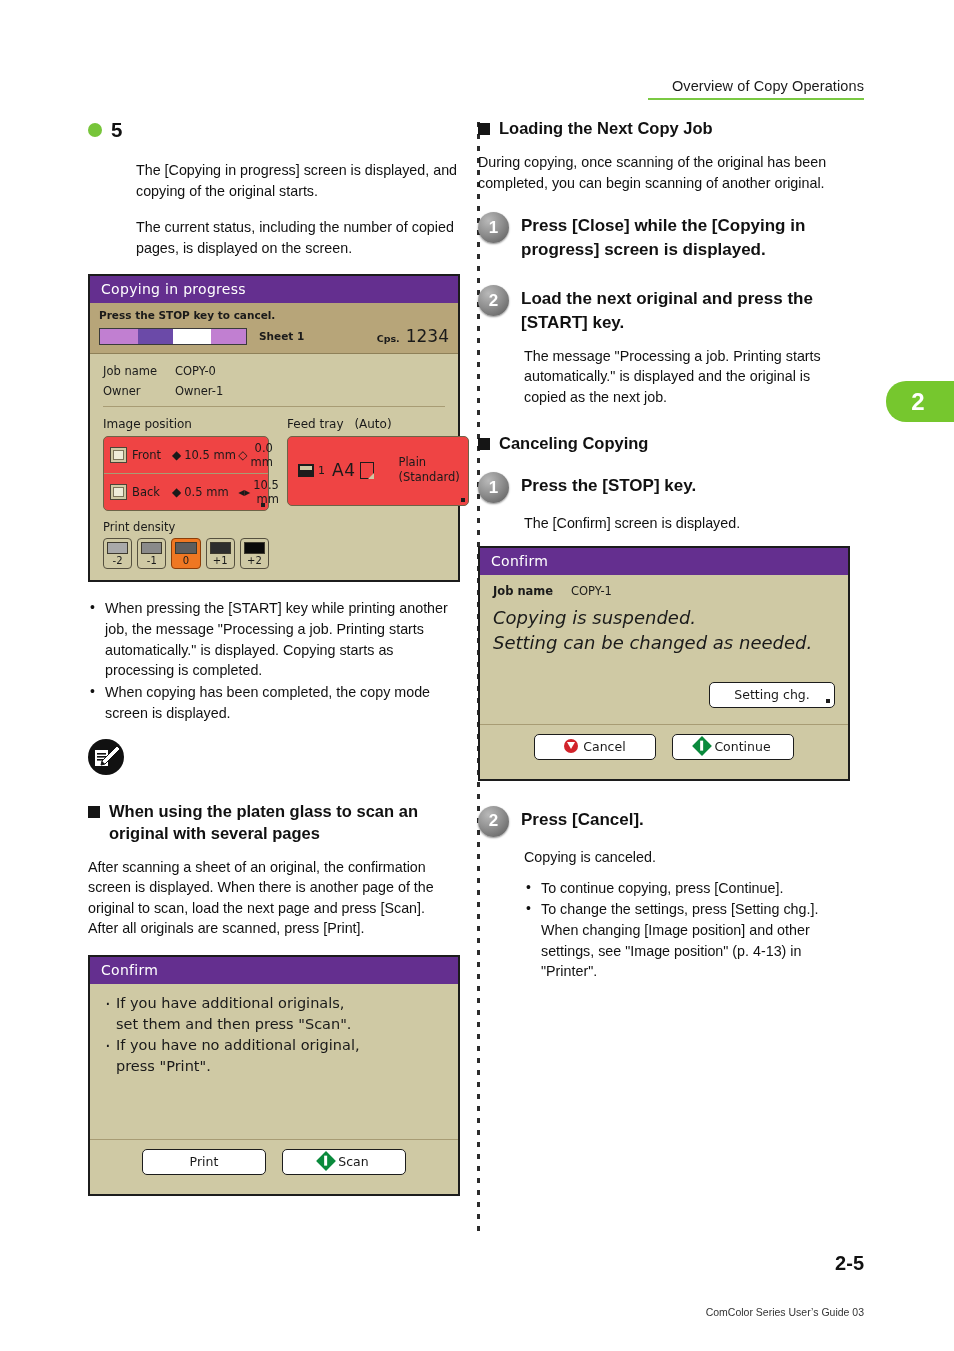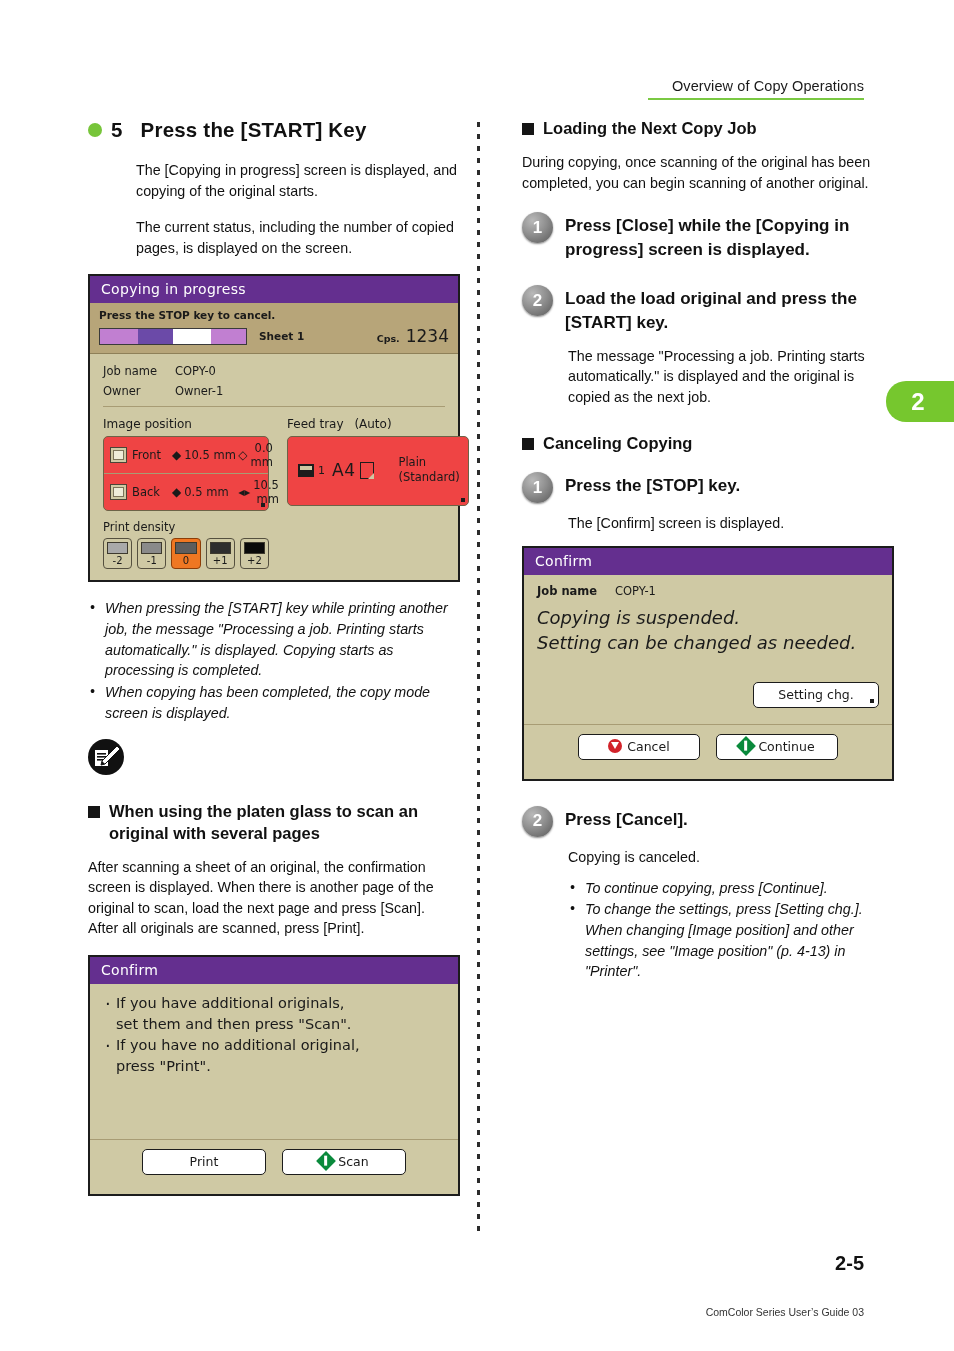--- a/index.html
+++ b/index.html
@@ -58,21 +58,21 @@
     box-sizing: border-box;
   }
 
   
   .col {
     position: absolute;
     top: 118px;
     width: 372px;
   }
   .col-left  { left: 88px; }
-  .col-right { left: 522px; }
+  .col-right { left: 478px; }
 
   .divider {
     position: absolute;
     left: 477px;
     top: 122px;
     width: 3px;
     height: 1110px;
     background-image: repeating-linear-gradient(
         to bottom,
         #2b2b2b 0px, #2b2b2b 5px,
@@ -161,21 +161,20 @@
     margin: 0 0 14px 0;
     padding: 0;
     list-style: none;
   }
   ul.bl li {
     position: relative;
     padding-left: 17px;
     font-size: 14.3px;
     line-height: 1.45;
     margin-bottom: 1px;
-    font-style: italic;
   }
   ul.bl li::before {
     content: "\2022";
     position: absolute;
     left: 2px; top: -1px;
     font-size: 14px;
   }
 
   
   .note {
@@ -462,21 +461,20 @@
   <span>2</span>
 </div>
 
 <div class="divider"></div>
 
 <div class="col col-left">
 
   <h1 class="h-step">
     <span class="dot"></span>
     <span class="num">5</span>
-    <span>Press the [START] Key</span>
   </h1>
 
   <p class="body-text indent">The [Copying in progress] screen is displayed, and copying of the original starts.</p>
   <p class="body-text indent">The current status, including the number of copied pages, is displayed on the screen.</p>
 
   <div class="panel" style="margin-top:6px;">
     <div class="panel-title">Copying in progress</div>
 
     <div class="panel-sub">
       <span class="hint">Press the STOP key to cancel.</span>
@@ -631,21 +629,21 @@
   </h2>
   <p class="body-text">During copying, once scanning of the original has been completed, you can begin scanning of another original.</p>
 
   <div class="numstep" style="margin-top:18px;">
     <span class="circle">1</span>
     <span class="txt">Press [Close] while the [Copying in progress] screen is displayed.</span>
   </div>
 
   <div class="numstep" style="margin-top:22px;">
     <span class="circle">2</span>
-    <span class="txt">Load the load original and press the [START] key.</span>
+    <span class="txt">Load the next original and press the [START] key.</span>
   </div>
   <p class="step-desc">The message "Processing a job. Printing starts automatically." is displayed and the original is copied as the next job.</p>
 
   <h2 class="h-sec" style="margin-top:26px;">
     <span class="sq"></span>
     <span>Canceling Copying</span>
   </h2>
 
   <div class="numstep" style="margin-top:16px;">
     <span class="circle">1</span>

